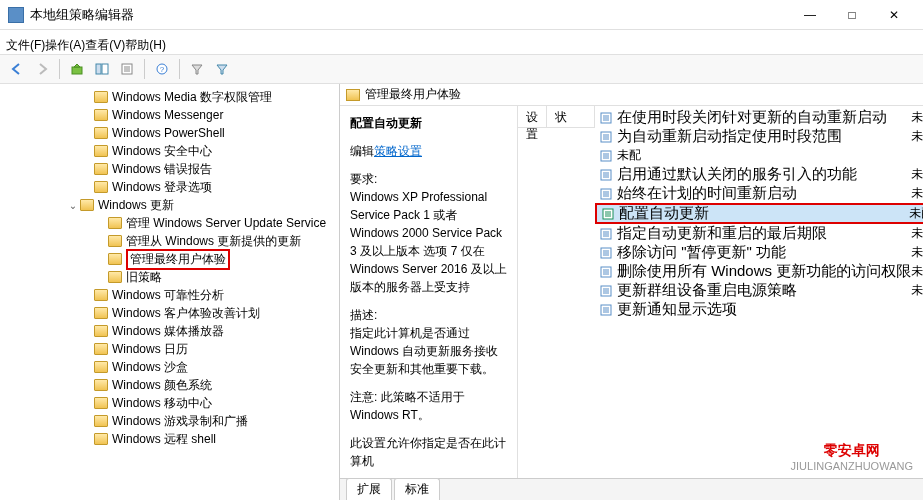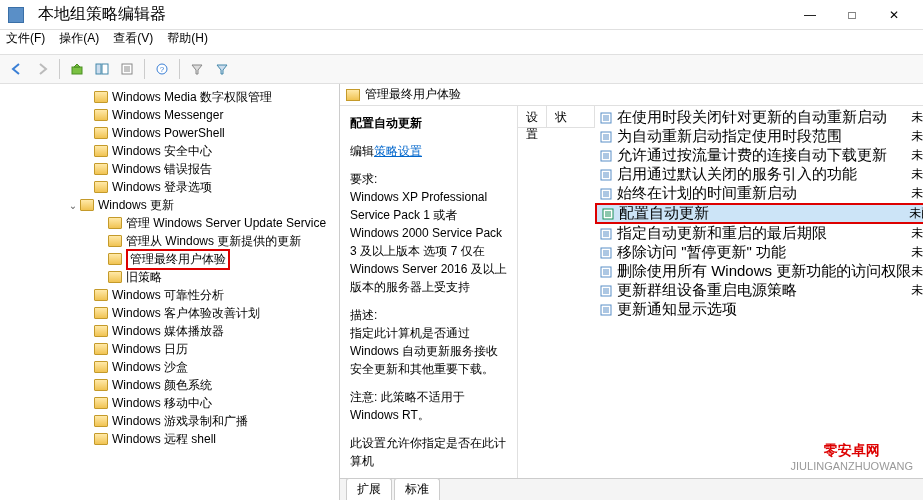--- a/index.html
+++ b/index.html
@@ -1,22 +1,22 @@
 <!DOCTYPE html>
 <html><head>
 <meta charset="utf-8">
 <style>
 * { box-sizing: border-box; margin: 0; padding: 0; }
 body { font-family: "Microsoft YaHei", "Segoe UI", sans-serif; font-size: 12px; background: #fff; width: 923px; height: 500px; overflow: hidden; }
 .titlebar { height: 30px; display: flex; align-items: center; padding: 0 8px; border-bottom: 1px solid #e0e0e0; }
 .titlebar-icon { width: 16px; height: 16px; margin-right: 6px; background: #5a8fc7; border: 1px solid #3a6fa7; }
-.titlebar-title { flex: 1; font-size: 16px; margin-left: 8px; }
+.titlebar-title { flex: 1; font-size: 13px; }
 .winbtns { display: flex; gap: 0; }
 .winbtn { width: 42px; height: 28px; display: flex; align-items: center; justify-content: center; font-size: 12px; cursor: pointer; }
-.menubar { height: 24px; display: flex; align-items: flex-start; padding: 0 6px; gap: 14px; font-size: 12px; }
+.menubar { height: 24px; display: flex; align-items: flex-end; padding: 0 6px; font-size: 12px; }
 .menu-item { cursor: pointer; }
 .toolbar { height: 30px; display: flex; align-items: center; padding: 0 6px; gap: 3px; border-top: 1px solid #e0e0e0; border-bottom: 1px solid #e0e0e0; background: #f8f8f8; }
 .tb-btn { width: 22px; height: 22px; display: flex; align-items: center; justify-content: center; cursor: pointer; border: 1px solid transparent; }
 .tb-sep { width: 1px; height: 20px; background: #ccc; margin: 0 3px; }
 .content { display: flex; height: calc(500px - 30px - 24px - 30px); }
 .left-pane { width: 340px; border-right: 1px solid #ccc; overflow: auto; position: relative; }
 .right-pane { flex: 1; display: flex; flex-direction: column; overflow: hidden; }
 .tree { padding: 4px 0; }
 .tree-row { display: flex; align-items: center; height: 18px; white-space: nowrap; cursor: pointer; }
 .tree-indent { display: inline-block; }
@@ -302,21 +302,20 @@
             </div>
             <div class="list-row">
               <span class="li-icon">
                 <svg width="12" height="12">
                   <rect x="1" y="1" width="10" height="10" fill="#fff" stroke="#5a8fc7"></rect>
                   <line x1="3" y1="4" x2="9" y2="4" stroke="#5a8fc7"></line>
                   <line x1="3" y1="6" x2="9" y2="6" stroke="#5a8fc7"></line>
                   <line x1="3" y1="8" x2="9" y2="8" stroke="#5a8fc7"></line>
                 </svg>
               </span>
-              <span class="li-text">允许通过按流量计费的连接自动下载更新</span>
               <span class="li-status">未配</span>
             </div>
             <div class="list-row">
               <span class="li-icon">
                 <svg width="12" height="12">
                   <rect x="1" y="1" width="10" height="10" fill="#fff" stroke="#5a8fc7"></rect>
                   <line x1="3" y1="4" x2="9" y2="4" stroke="#5a8fc7"></line>
                   <line x1="3" y1="6" x2="9" y2="6" stroke="#5a8fc7"></line>
                   <line x1="3" y1="8" x2="9" y2="8" stroke="#5a8fc7"></line>
                 </svg>

